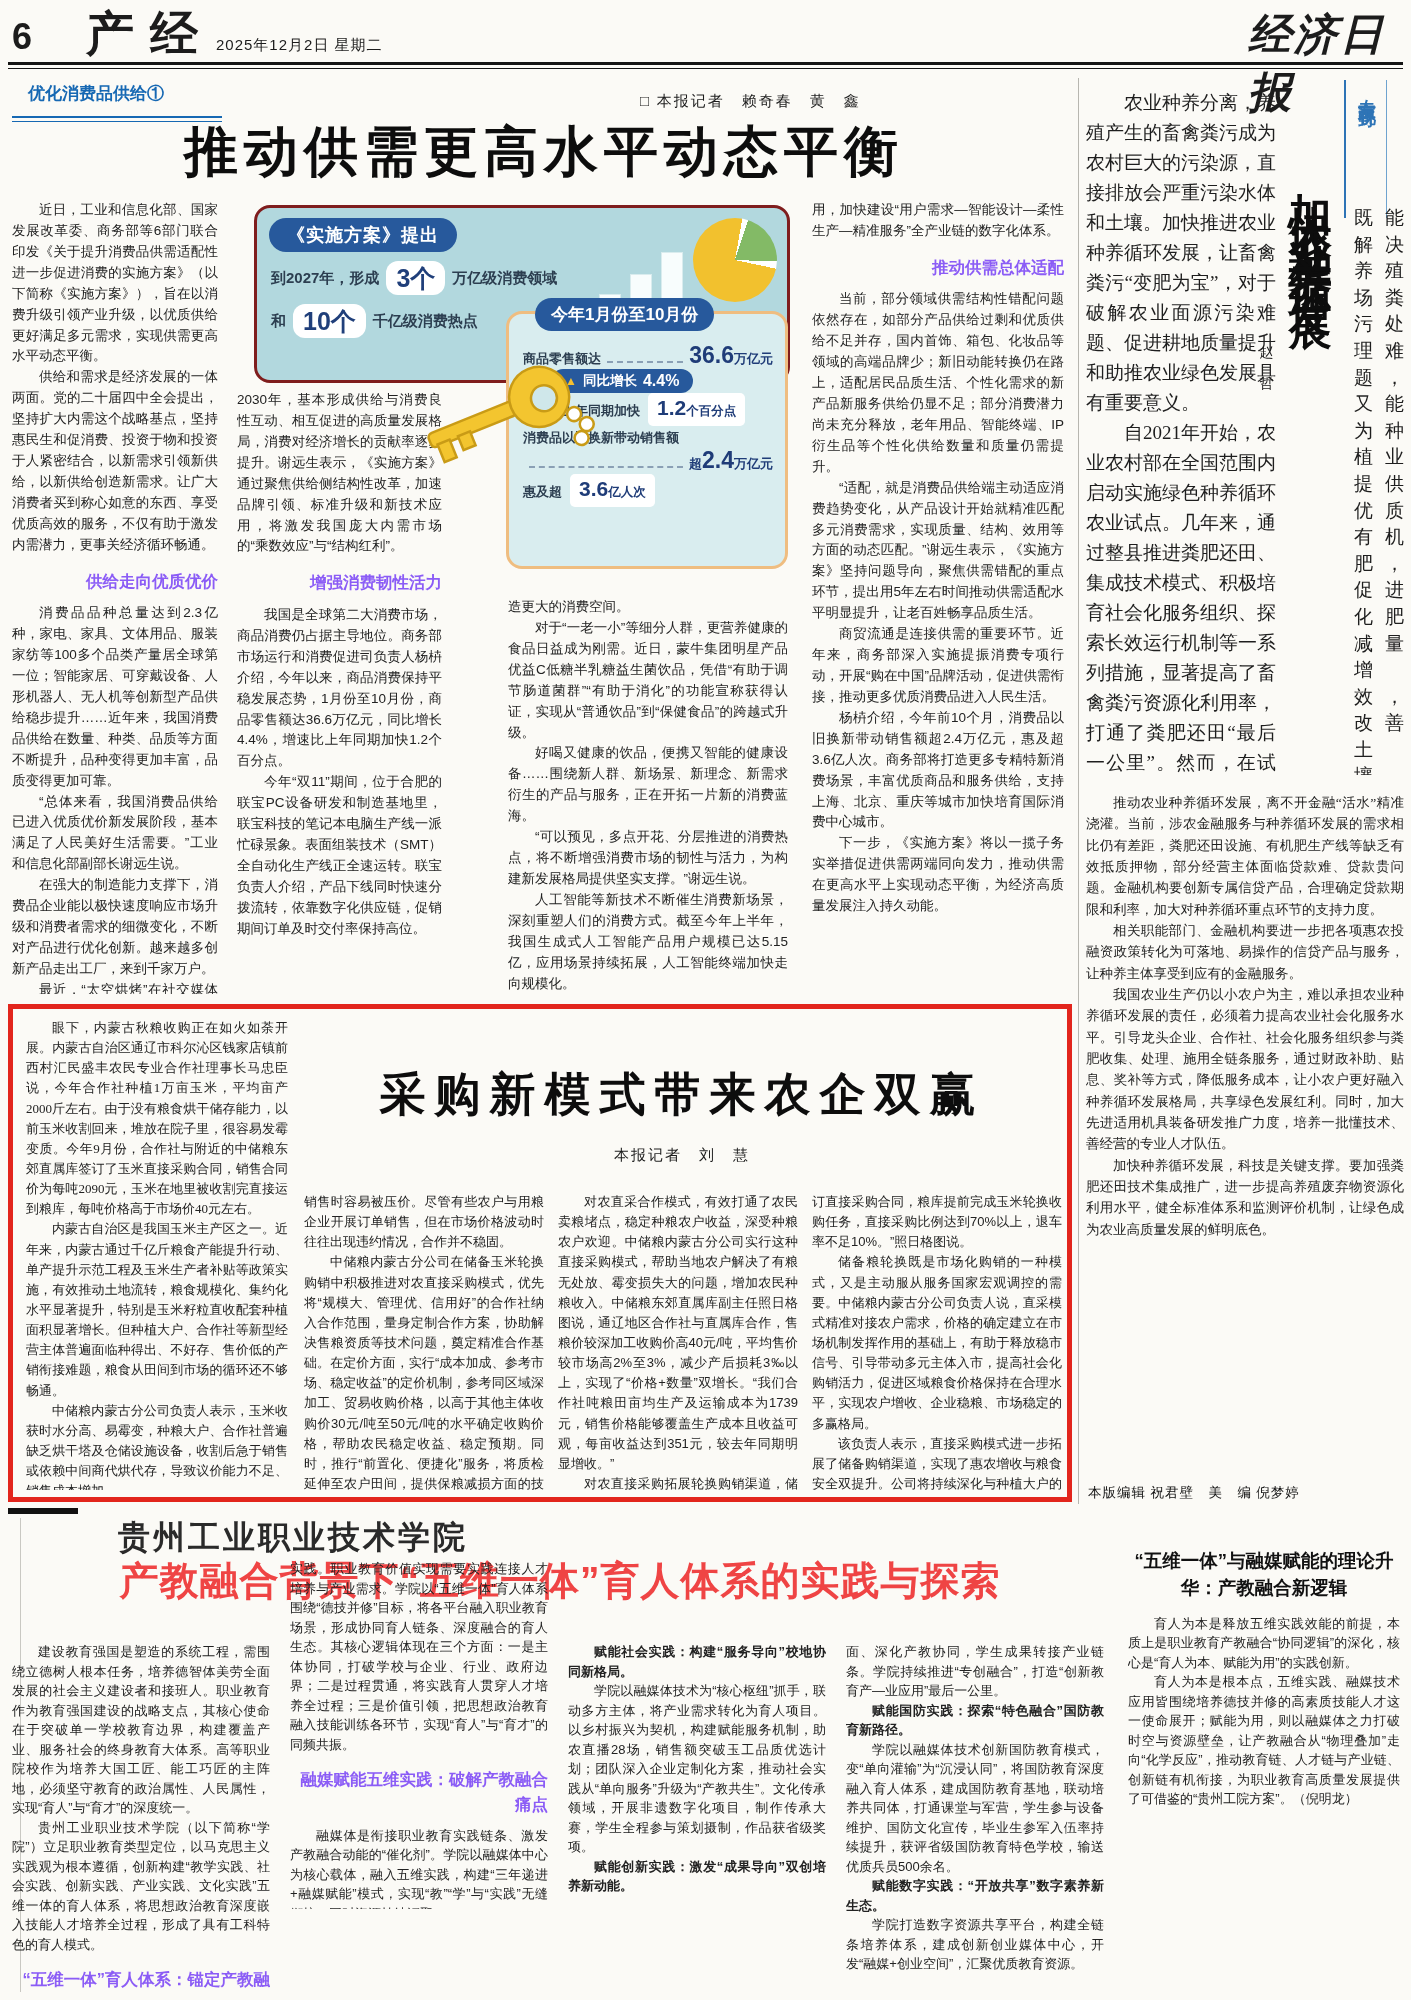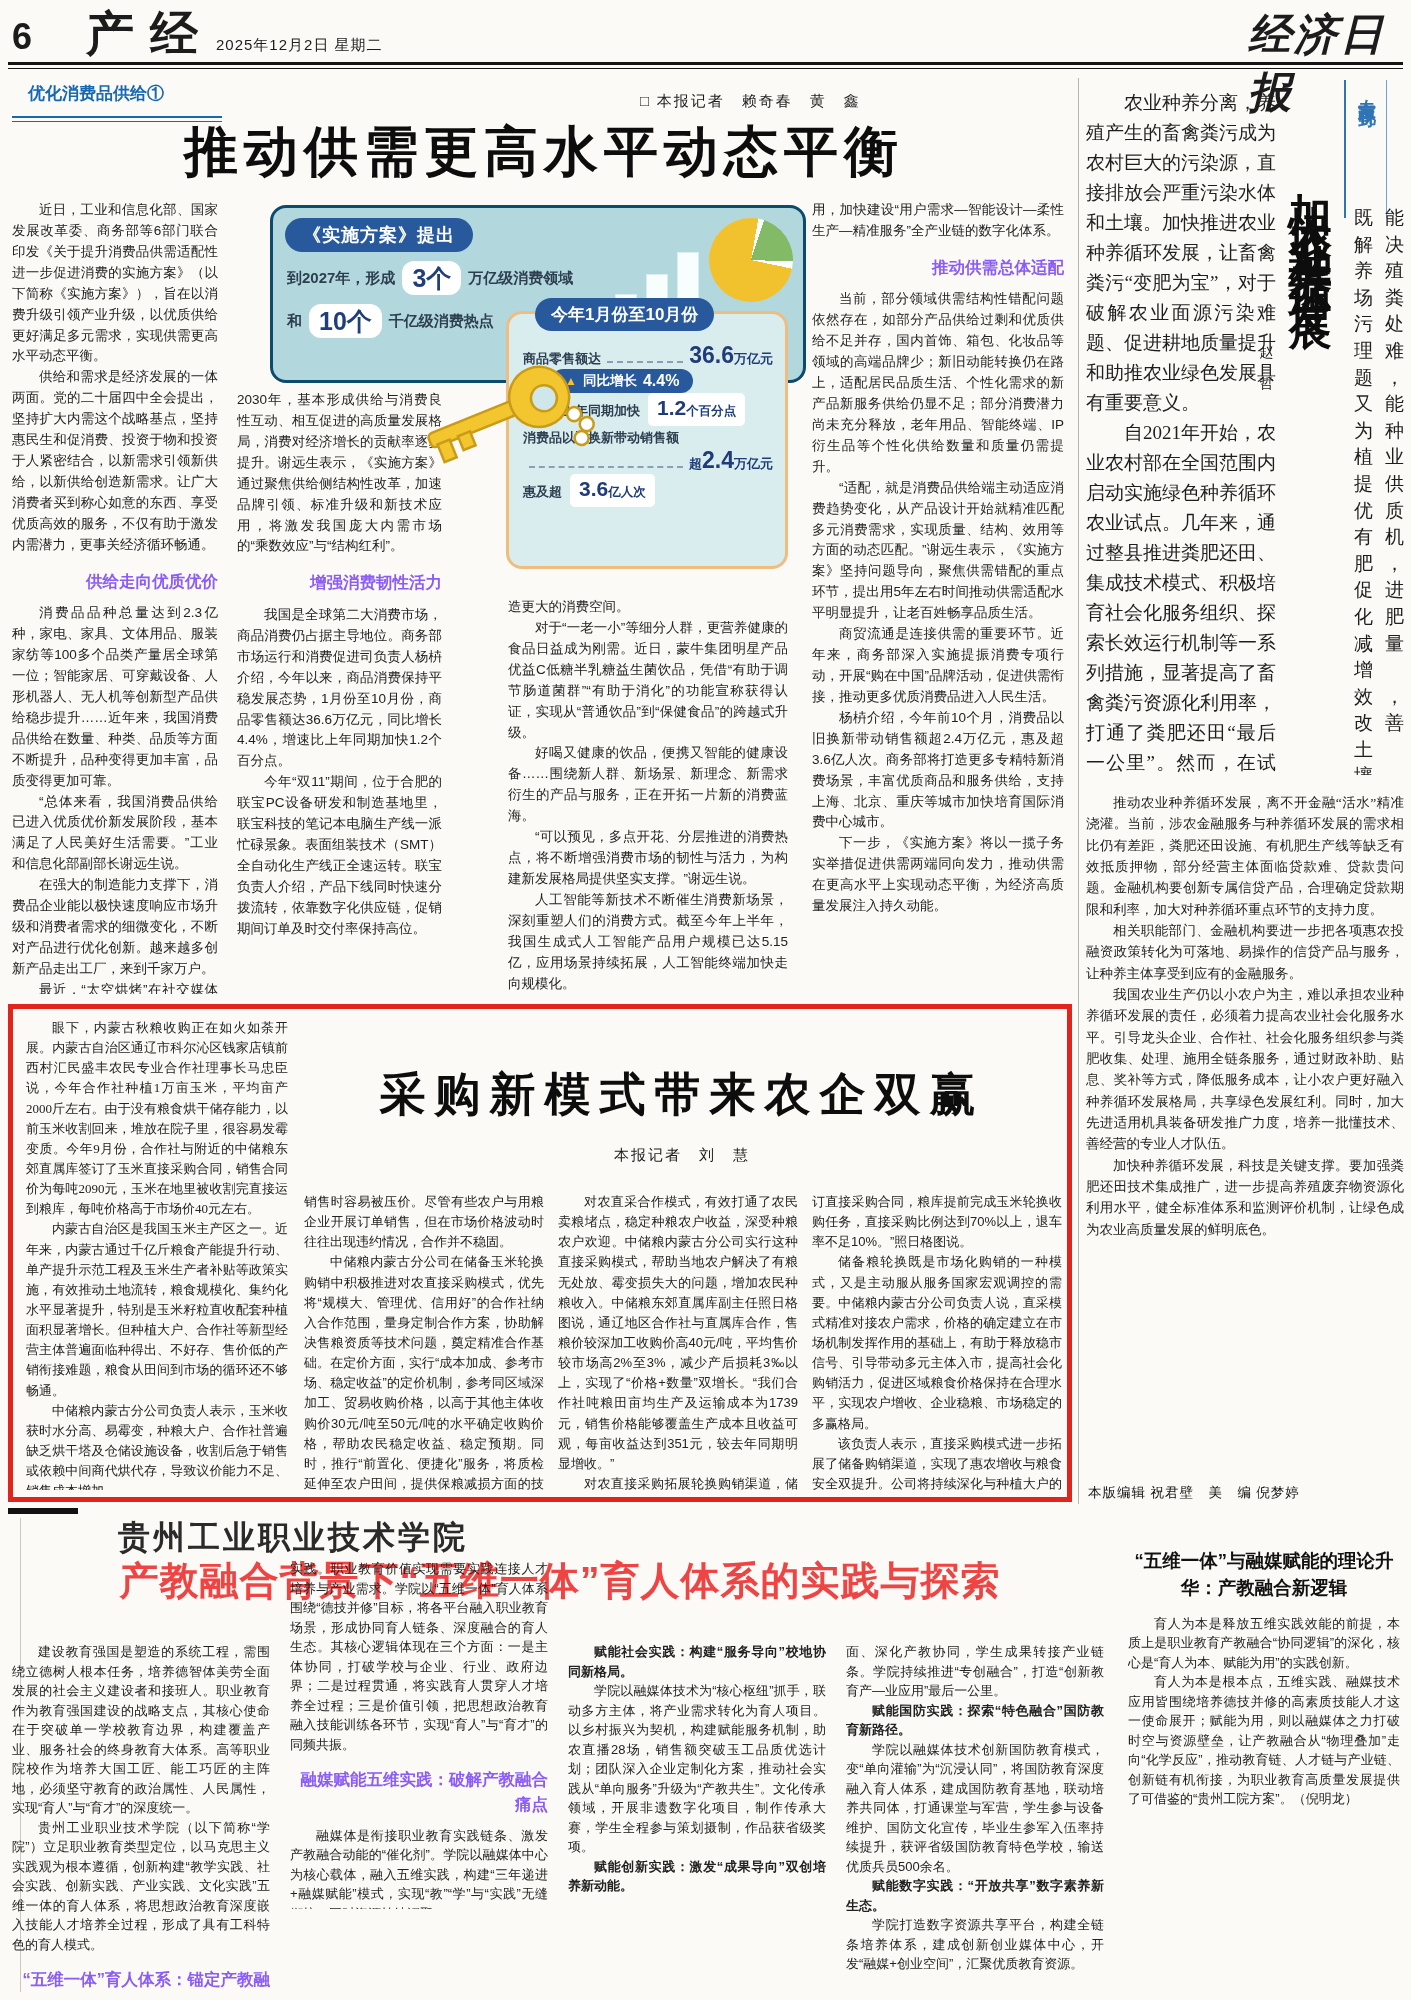--- a/index.html
+++ b/index.html
@@ -28,22 +28,22 @@
   .rule-a{left:8px;top:62px;width:1395px;height:3px;background:#141414;}
   .rule-b{left:8px;top:68px;width:1395px;height:1px;background:#141414;}
   
   .kicker{left:28px;top:82px;font-size:17px;font-weight:bold;color:#1668b3;
           font-family:"Liberation Serif","DejaVu Serif",serif;}
   .kicker-rule{left:12px;top:116px;width:210px;height:3px;border-top:2px solid #1668b3;border-bottom:1px solid #1668b3;}
   .main-byline{left:640px;top:92px;width:310px;font-size:15px;letter-spacing:2px;}
   .main-headline{left:24px;top:116px;width:1040px;text-align:center;font-size:54px;font-weight:900;letter-spacing:6px;color:#0d0d0d;}
   
   .ig{left:248px;top:199px;width:542px;height:388px;}
-  .ig-top{position:absolute;left:22px;top:6px;width:530px;height:172px;background:#b2d8de;
-          border:3px solid #0c4a6e;border-radius:16px;z-index:1;}
+  .ig-top{position:absolute;left:6px;top:6px;width:530px;height:172px;background:#b2d8de;
+          border:3px solid #7f1d1d;border-radius:16px;z-index:1;}
   .ig-pill1{display:inline-block;margin:10px 0 0 12px;background:#27599c;color:#fff;font-weight:bold;
             font-size:18px;padding:5px 18px;border-radius:19px;letter-spacing:1px;}
   .ig-line{margin:9px 0 0 14px;font-size:15px;font-weight:bold;color:#2c3e50;display:flex;align-items:center;gap:7px;}
   .numbox{background:#fff;border-radius:12px;padding:0 10px;color:#203f7a;font-weight:900;font-size:25px;line-height:34px;}
   .bars{position:absolute;right:104px;bottom:8px;display:flex;align-items:flex-end;gap:9px;z-index:1;}
   .bar{width:20px;background:#f8fdfd;border:1px solid #d9ecee;}
   .pie{position:absolute;right:10px;top:10px;width:84px;height:84px;border-radius:50%;
        background:conic-gradient(from 18deg,#83ba66 0 74deg,#ffffff 74deg 84deg,#f2c12e 84deg 352deg,#ffffff 352deg 360deg);z-index:1;}
   .ig-b{position:absolute;left:258px;top:112px;width:276px;height:252px;background:#d9edef;
         border:3px solid #efbd80;border-radius:16px;z-index:2;padding:0;}

